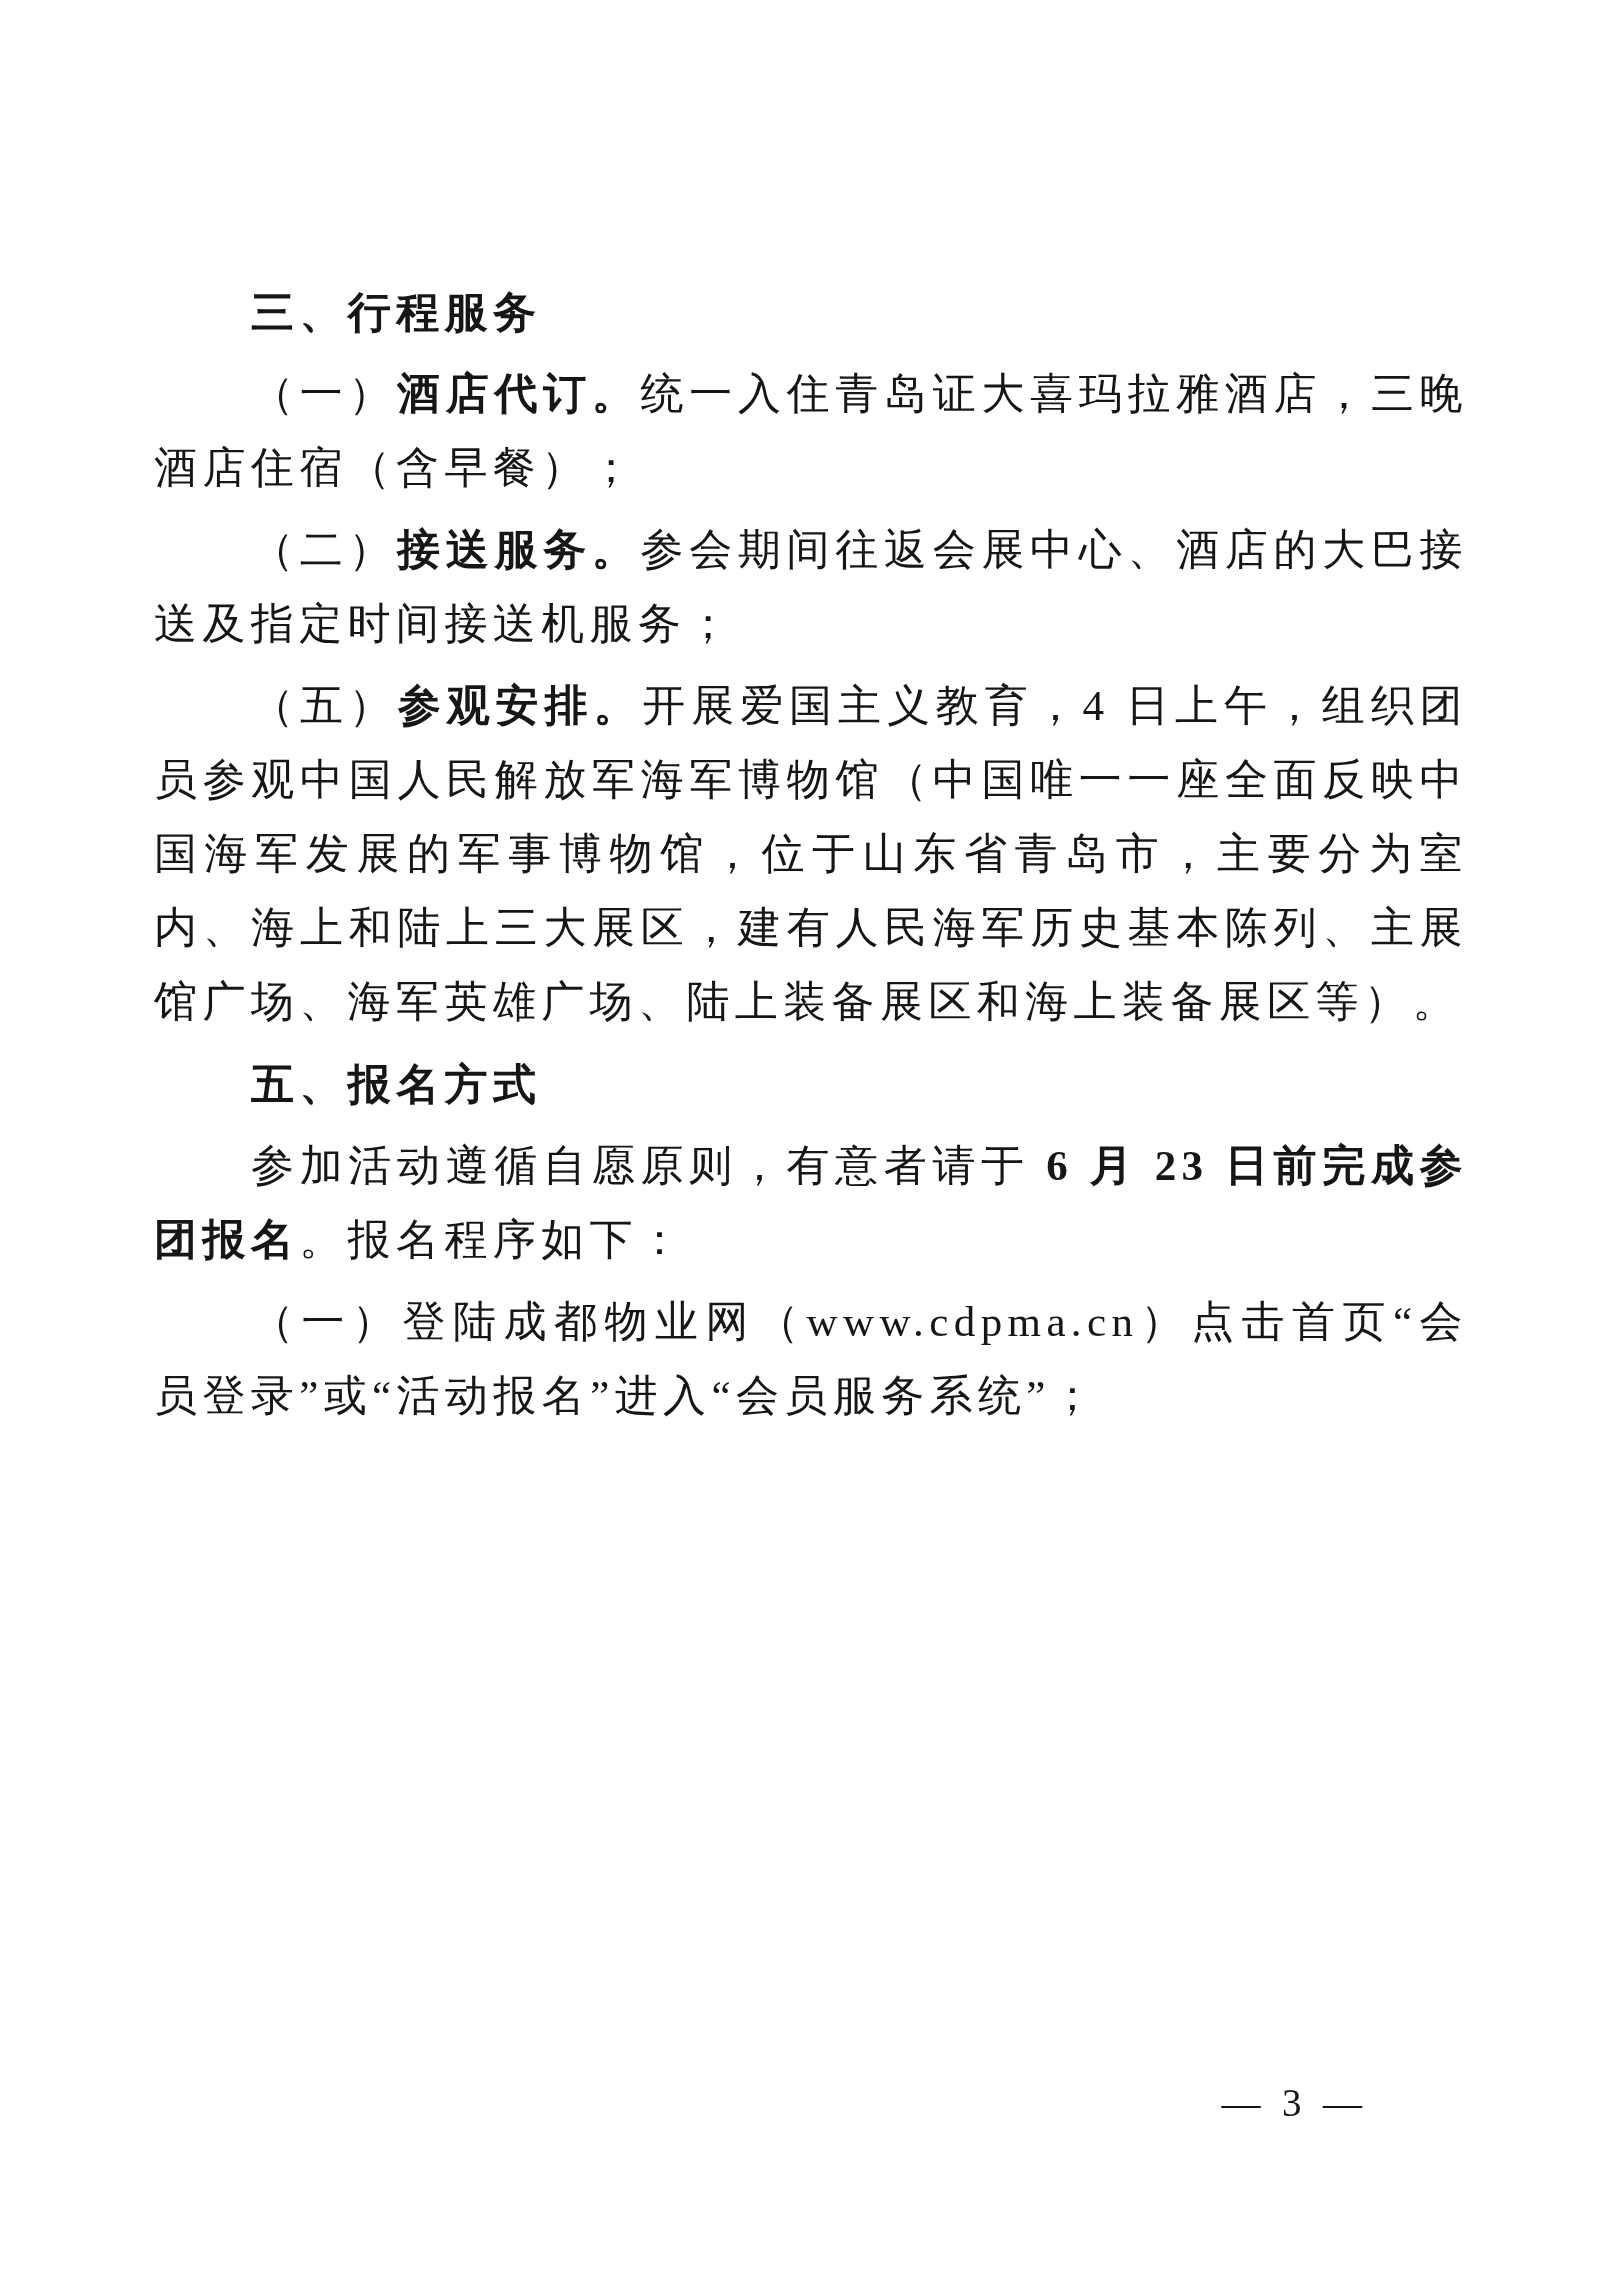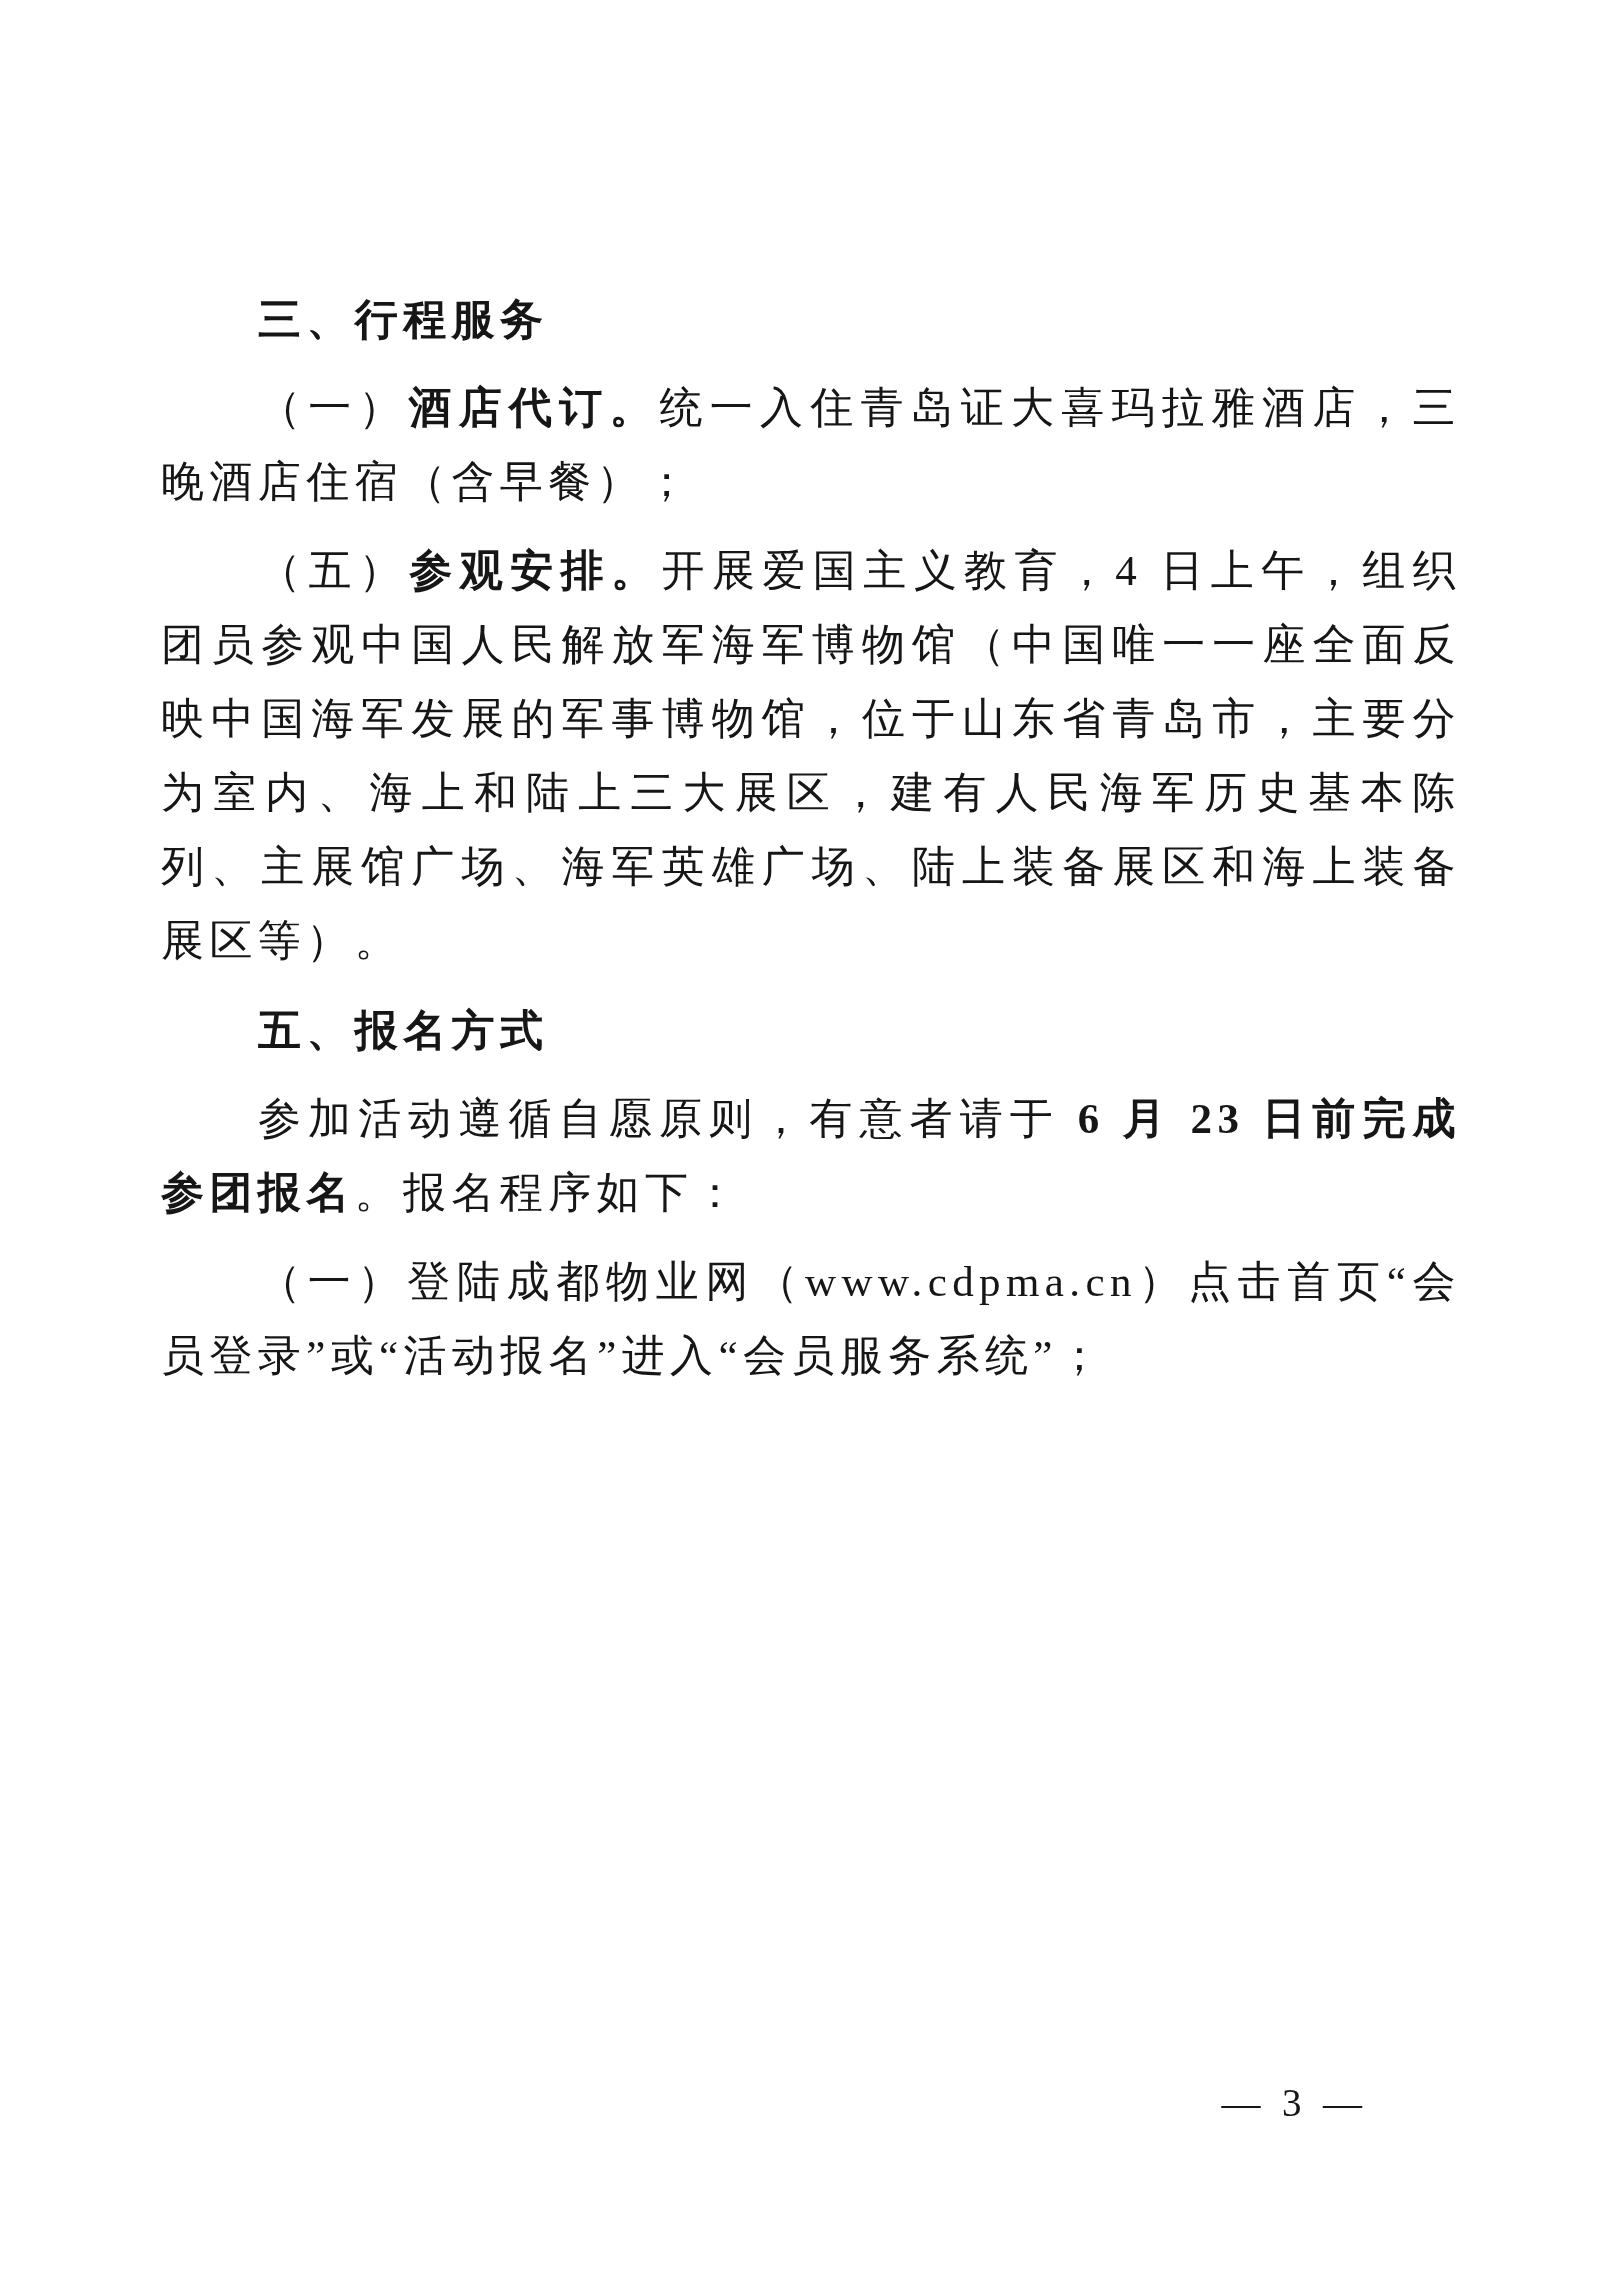--- a/index.html
+++ b/index.html
@@ -16,21 +16,21 @@
     font-family: "Liberation Serif", "DejaVu Serif", serif;
     color: #161616;
   }
   .content {
     position: absolute;
     left: 146px;
     top: 267px;
     width: 1330px;
   }
   .para {
-    margin: 15px;
+    margin: 8px;
     font-size: 43px;
     line-height: 74px;
     letter-spacing: 5.4px;
     text-align: justify;
     text-indent: 97px;
     word-break: break-all;
   }
   .heading {
     font-family: "Liberation Sans", "DejaVu Sans", sans-serif;
     font-weight: 700;
@@ -52,20 +52,21 @@
 <body>
 
 <div class="page">
   <div class="content">
 
     <p class="para heading">三、行程服务</p>
 
 
     <p class="para"><span>（一）</span><span class="b">酒店代订。</span><span>统一入住青岛证大喜玛拉雅酒店，三晚酒店住宿（含早餐）；</span></p>
 
+    <p class="para"><span>（二）</span><span class="b">接送服务。</span><span>参会期间往返会展中心、酒店的大巴接送及指定时间接送机服务；</span></p>
 
 
 
     <p class="para"><span>（五）</span><span class="b">参观安排。</span><span>开展爱国主义教育，4 日上午，组织团员参观中国人民解放军海军博物馆（中国唯一一座全面反映中国海军发展的军事博物馆，位于山东省青岛市，主要分为室内、海上和陆上三大展区，建有人民海军历史基本陈列、主展馆广场、海军英雄广场、陆上装备展区和海上装备展区等）。</span></p>
 
 
 
     <p class="para heading">五、报名方式</p>
 
     <p class="para"><span>参加活动遵循自愿原则，有意者请于 </span><span class="b">6 月 23 日前完成参团报名</span><span>。报名程序如下：</span></p>

